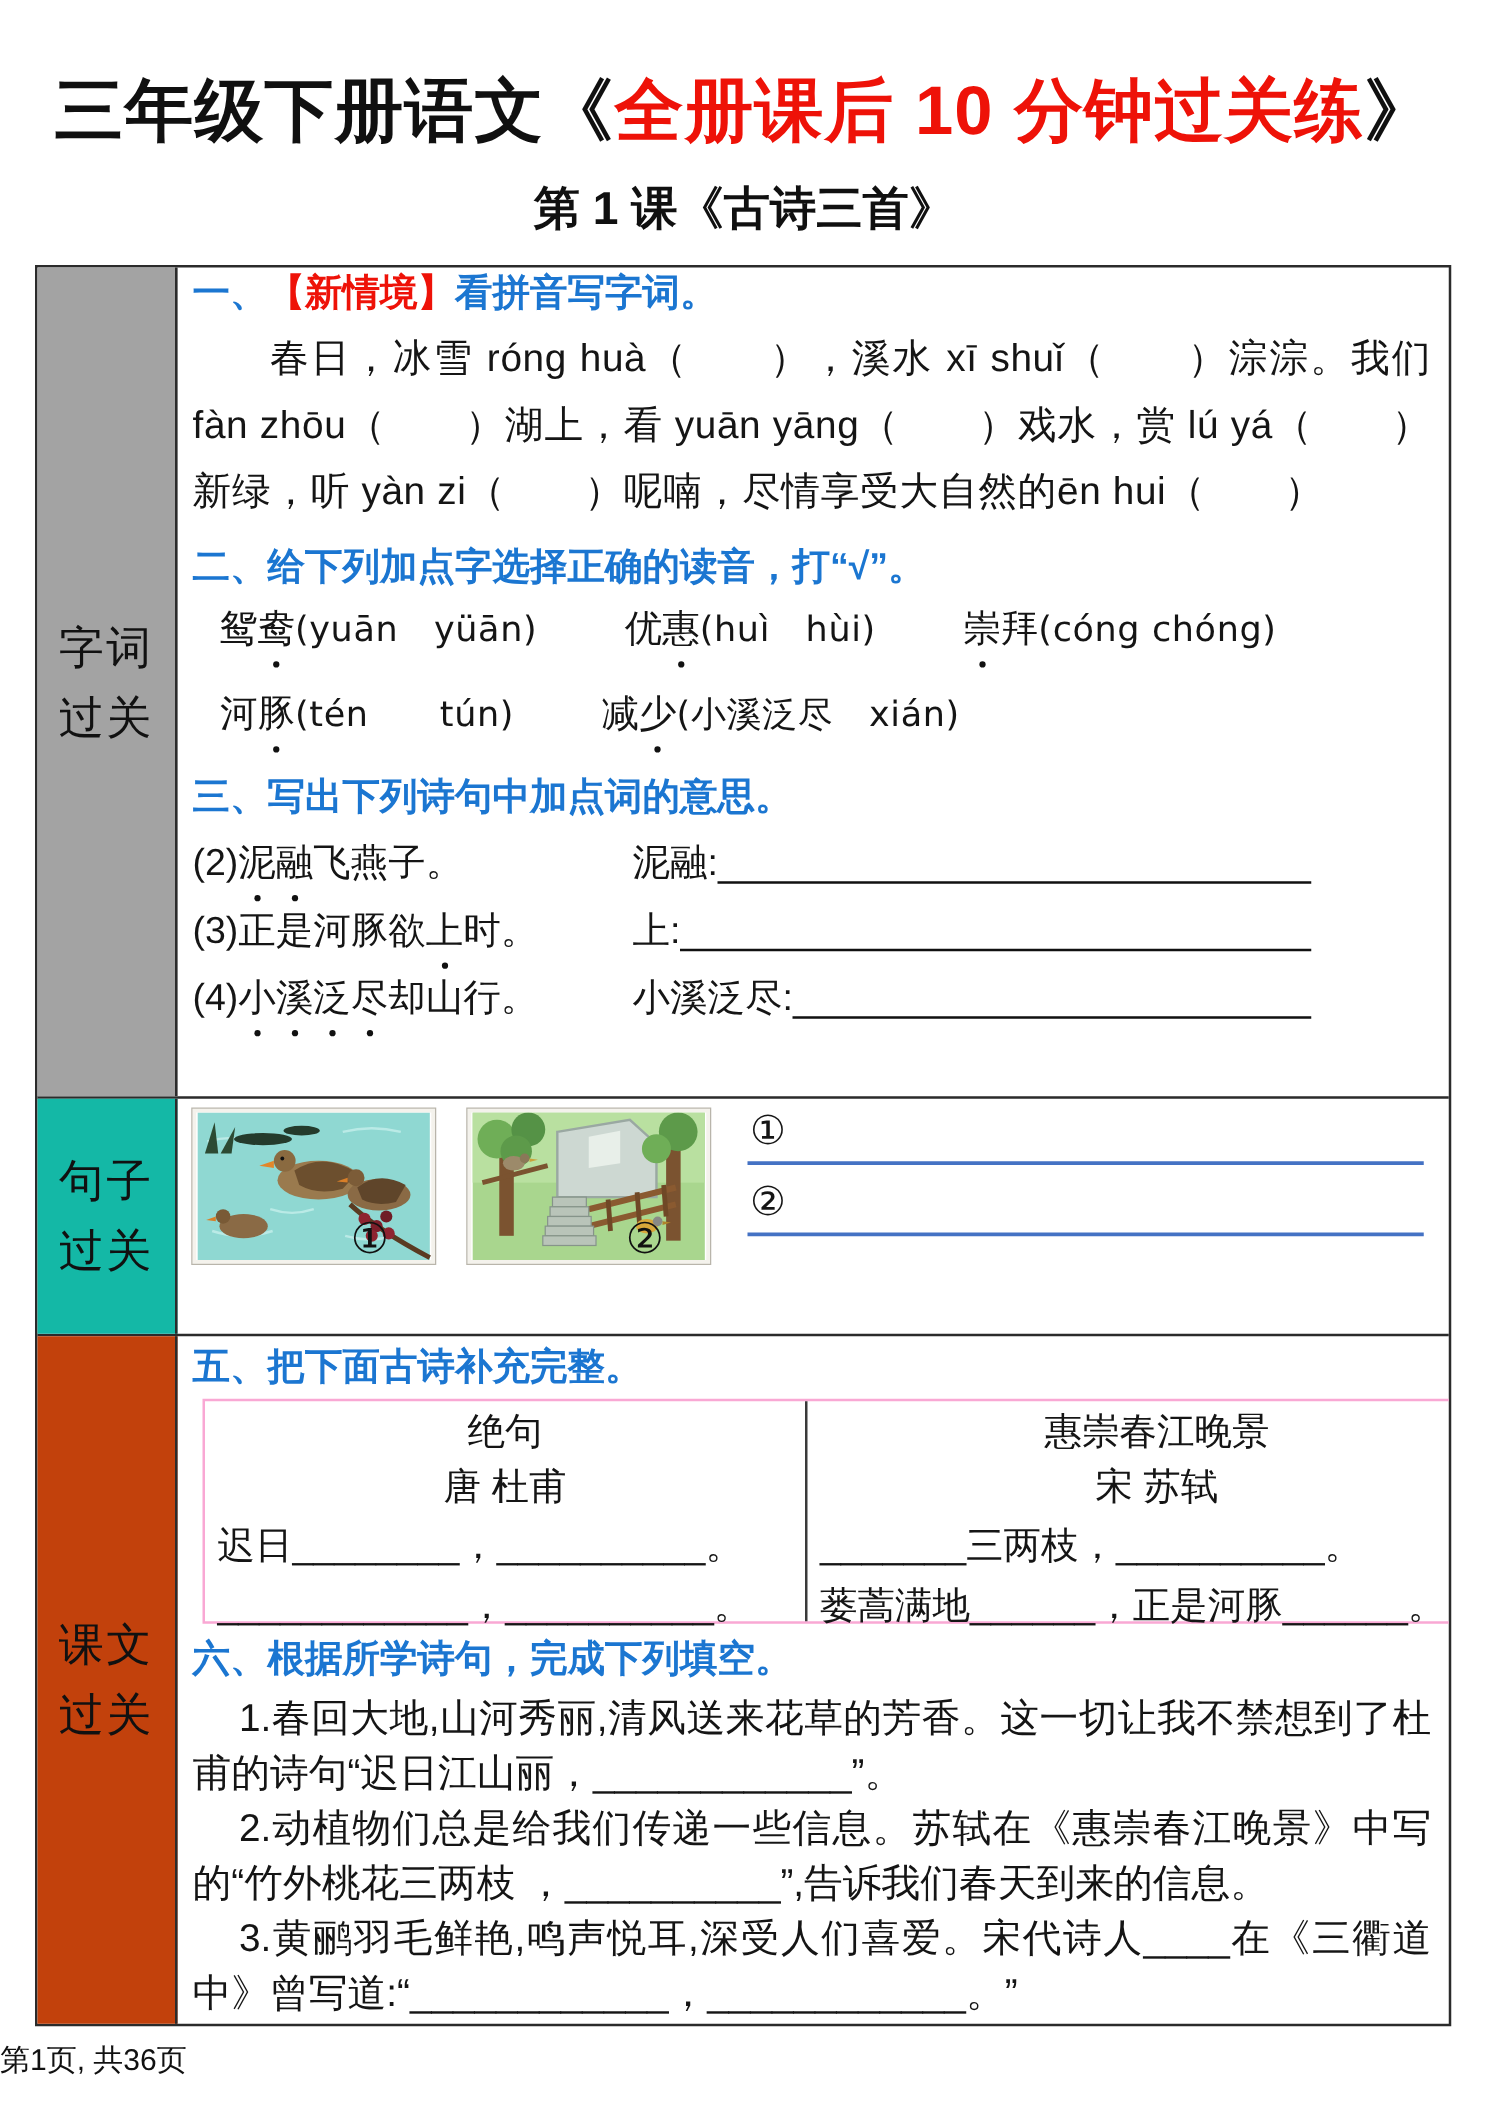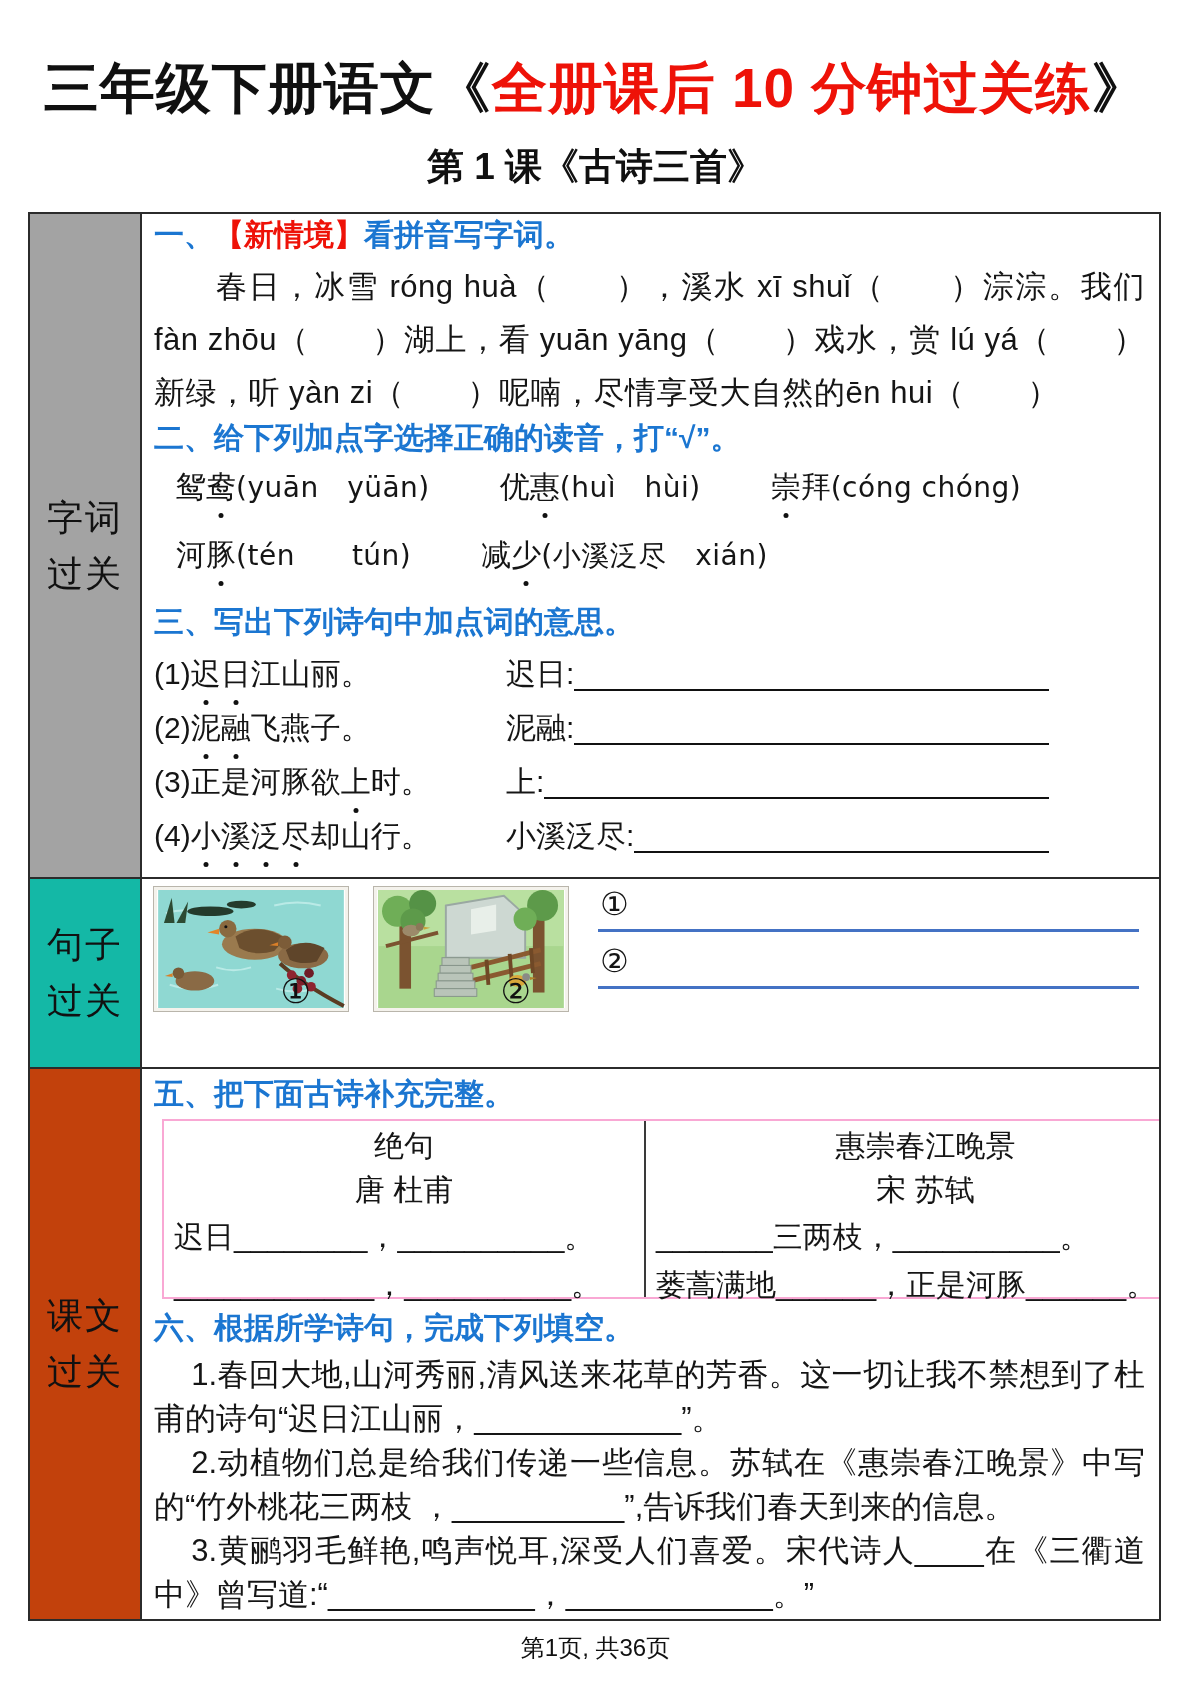--- a/index.html
+++ b/index.html
@@ -33,21 +33,21 @@
     font-size:36px;font-weight:500;letter-spacing:2px;color:#111;line-height:56px;
   }
   .teal{background:#a3a3a3;}
   .peach{background:#14b8a6;}
   .green{background:#c2410c;}
   .content{flex:1;padding:0 14px 0 12px;box-sizing:border-box;overflow:hidden;}
   
   .qhead{font-size:30px;line-height:38px;font-weight:600;color:#1b76d1;}
   .qhead .redtag{color:#ee1208;font-weight:800;}
   .h1x{margin-top:2px;}
-  .h2x{margin-top:0;}
+  .h2x{margin-top:16px;}
   .h3x{margin-top:28px;}
   .h4x{margin-top:8px;}
   .h5x{margin-top:6px;}
   .h6x{margin-top:10px;}
   
   .q1body{
     margin-top:6px;font-size:31px;line-height:53px;text-align:justify;
     text-indent:2em;color:#151515;letter-spacing:.5px;
   }
   
@@ -96,21 +96,21 @@
   .pauthor{text-align:center;font-size:30px;line-height:46px;}
   .pline{font-size:30px;line-height:48px;white-space:nowrap;}
   
   .q6wrap{margin-top:6px;}
   .q6para{
     font-size:31px;line-height:44px;text-align:justify;text-indent:1.2em;
     margin:0;color:#151515;
   }
   
   .footer{
-    position:absolute;top:1632px;left:0;width:100%;text-align:center;
+    position:absolute;top:1632px;left:0;width:100%;text-align:left;
     font-size:24px;color:#111;
   }
 </style>
 </head>
 <body>
 
 <div class="page-title">
   <span>三年级下册语文</span><span>《</span><span class="red">全册课后 10 分钟过关练</span><span>》</span>
 </div>
 <div class="subtitle">第 1 课《古诗三首》</div>
@@ -139,25 +139,20 @@
       </div>
       <div class="pyrow pyrow2">
         <span class="pyitem"><span><span class="dc">河</span><span class="dc d">豚</span></span><span class="py">(tén　　tún)</span></span>
         <span class="pyitem"><span><span class="dc">减</span><span class="dc d">少</span></span><span class="py">(小溪泛尽　xián)</span></span>
       </div>
 
       <div class="qhead h3x">
         <span>三、</span><span>写出下列诗句中加点词的意思。</span>
       </div>
       <div class="q3wrap">
-        <div class="q3row">
-          <span class="q3left"><span>(1)</span><span><span class="dc d">迟</span><span class="dc d">日</span><span class="dc">江</span><span class="dc">山</span><span class="dc">丽</span><span class="dc">。</span></span></span>
-          <span class="q3term">迟日:</span>
-          <span class="fill-line"></span>
-        </div>
         <div class="q3row">
           <span class="q3left"><span>(2)</span><span><span class="dc d">泥</span><span class="dc d">融</span><span class="dc">飞</span><span class="dc">燕</span><span class="dc">子</span><span class="dc">。</span></span></span>
           <span class="q3term">泥融:</span>
           <span class="fill-line"></span>
         </div>
         <div class="q3row">
           <span class="q3left"><span>(3)</span><span><span class="dc">正</span><span class="dc">是</span><span class="dc">河</span><span class="dc">豚</span><span class="dc">欲</span><span class="dc d">上</span><span class="dc">时</span><span class="dc">。</span></span></span>
           <span class="q3term">上:</span>
           <span class="fill-line"></span>
         </div>

